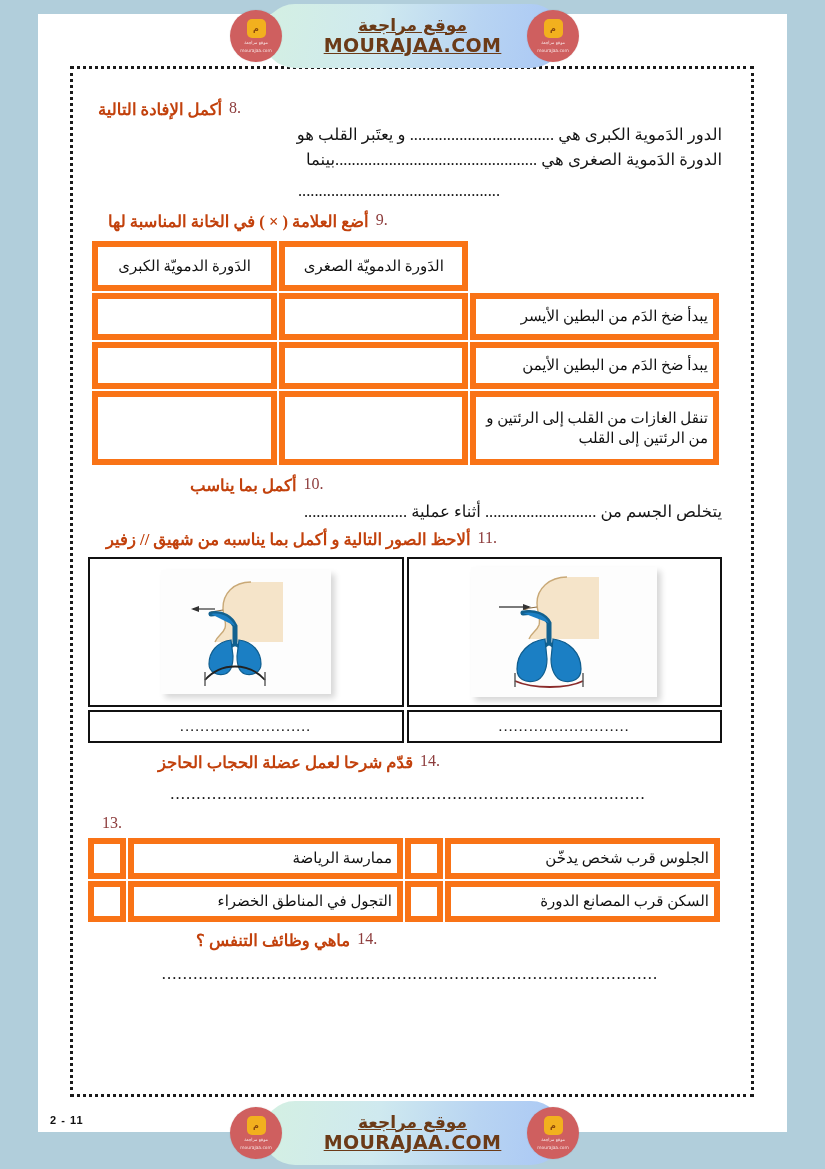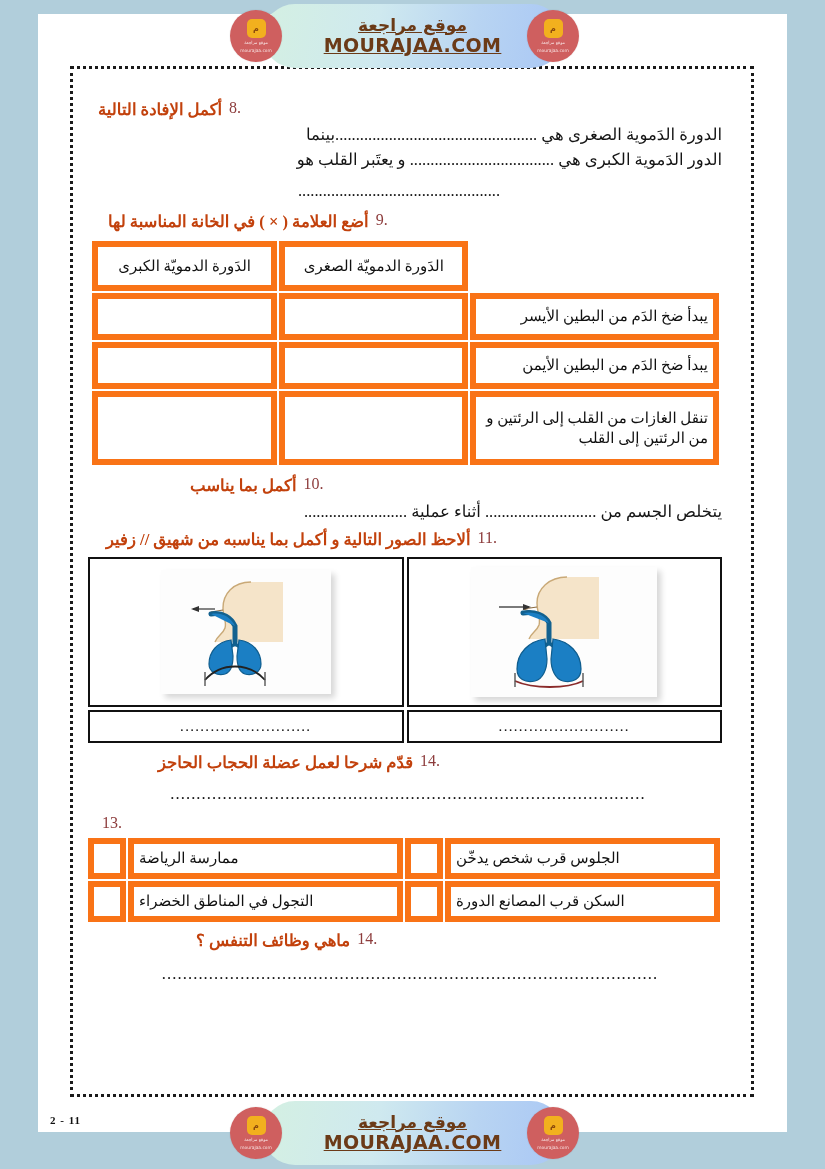--- a/index.html
+++ b/index.html
@@ -252,50 +252,50 @@
     align-items: center;
     justify-content: center;
   }
   .lung-card.wide { width: 186px; height: 130px; }
 
   
   #q13-table { width: 631px; margin-top: 4px; }
   #q13-table col.c13-box  { width: 38px; }
   #q13-table col.c13-text { width: 275px; }
   #q13-table td { height: 25px; }
-  .t13-text { text-align: left; font-size: 15px; margin-left: 43px; }
+  .t13-text { text-align: right; font-size: 15px; margin-left: 43px; }
 
   
   .page-num {
     position: absolute;
     left: 12px;
     bottom: 6px;
-    font-family: Liberation Serif, serif;
+    font-family: Liberation Sans, sans-serif;
     font-size: 11px;
     font-weight: bold;
     color: #111;
     direction: ltr;
     letter-spacing: 1px;
   }
 </style>
 </head>
 <body>
 
 <div class="page-sheet">
 
   <div class="doc-frame"></div>
 
   <div class="doc-inner">
 
     <div class="q-line" style="margin-bottom:2px;">
       <span class="q-num">8.</span>
       <span class="q-text">أكمل الإفادة التالية</span>
     </div>
+    <div class="body-line line-right" style="padding-left:22px;">الدور الدَموية الكبرى هي ................................... و يعتَبر القلب هو</div>
     <div class="body-line line-right" style="padding-left:6px;">الدورة الدَموية الصغرى هي .................................................بينما</div>
-    <div class="body-line line-right" style="padding-left:22px;">الدور الدَموية الكبرى هي ................................... و يعتَبر القلب هو</div>
     <div class="body-line line-center" style="padding-right:22px;padding-top:6px;">.................................................</div>
 
     <div class="q-line" style="margin-top:6px;padding-left:10px;justify-content:flex-end;">
       <span class="q-num">9.</span>
       <span class="q-text">أضع العلامة ( × ) في الخانة المناسبة لها</span>
     </div>
 
     <div class="tbl-wrap">
       <table class="grid" id="q9-table">
         <colgroup>

